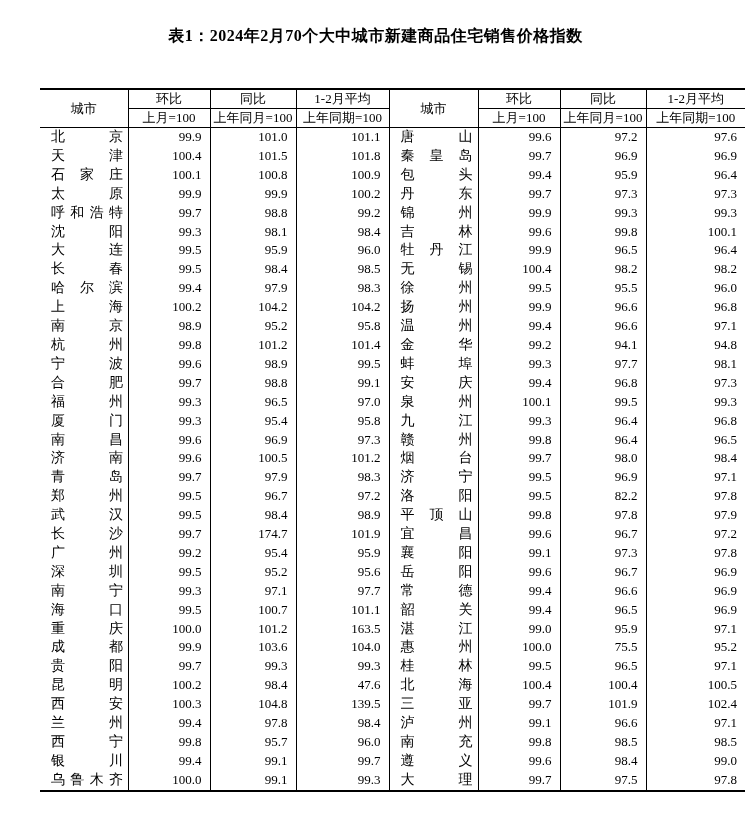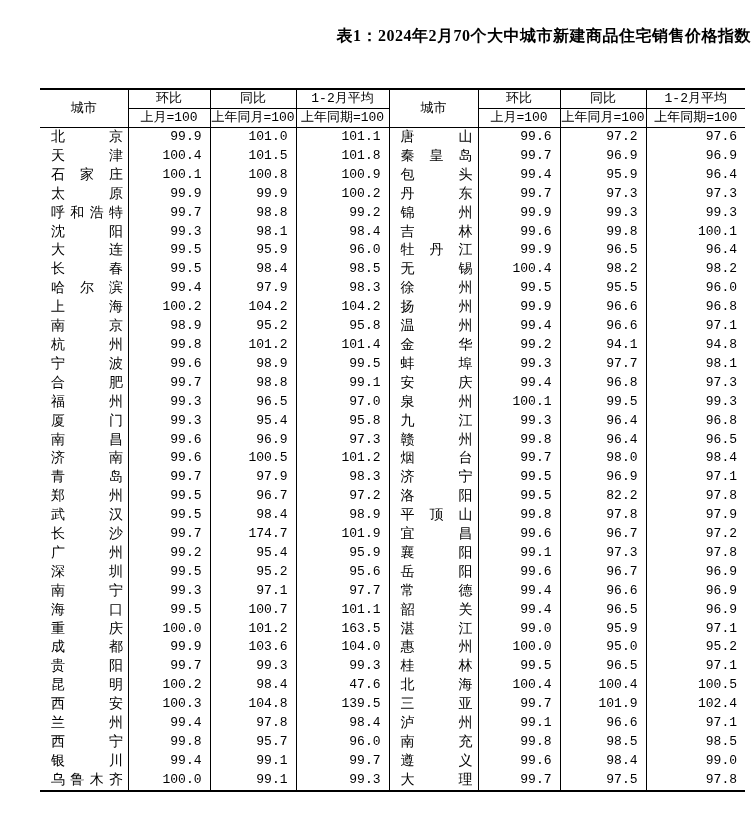--- a/index.html
+++ b/index.html
@@ -2,27 +2,27 @@
 <html><head>
 <meta charset="utf-8">
 <style>
   html,body{margin:0;padding:0;}
   body{
     width:751px;height:824px;background:#ffffff;color:#000000;
     font-family:"Liberation Serif","DejaVu Serif",serif;
     overflow:hidden;position:relative;
   }
   .title{
-    margin-top:26px;text-align:right;font-weight:bold;
+    margin-top:26px;text-align:center;font-weight:bold;
     font-size:16px;line-height:20px;letter-spacing:0.5px;
   }
   table.idx{
     border-collapse:collapse;table-layout:fixed;
     margin:42px 0 0 40px;width:705px;
-    border-top:2.5px solid #000;border-bottom:2.5px solid #000;font-family:Liberation Mono, monospace;
+    border-top:2.5px solid #000;border-bottom:2.5px solid #000;
   }
   .idx th{
     font-weight:normal;font-size:13px;text-align:center;
     height:18px;padding:0;line-height:18px;
   }
   .idx td{
     font-size:13px;height:18.9px;padding:0;line-height:18.9px;
   }
   .idx .bR{border-right:1px solid #000;}
   .idx .bB{border-bottom:1px solid #000;}
@@ -340,21 +340,21 @@
         <td class="num bR">95.9</td>
         <td class="num">97.1</td>
       </tr>
       <tr>
         <td class="city bR"><span class="cname">成都</span></td>
         <td class="num bR">99.9</td>
         <td class="num bR">103.6</td>
         <td class="num bR">104.0</td>
         <td class="city bR"><span class="cname">惠州</span></td>
         <td class="num bR">100.0</td>
-        <td class="num bR">95.0</td>
+        <td class="num bR">75.5</td>
         <td class="num">95.2</td>
       </tr>
       <tr>
         <td class="city bR"><span class="cname">贵阳</span></td>
         <td class="num bR">99.7</td>
         <td class="num bR">99.3</td>
         <td class="num bR">99.3</td>
         <td class="city bR"><span class="cname">桂林</span></td>
         <td class="num bR">99.5</td>
         <td class="num bR">96.5</td>

